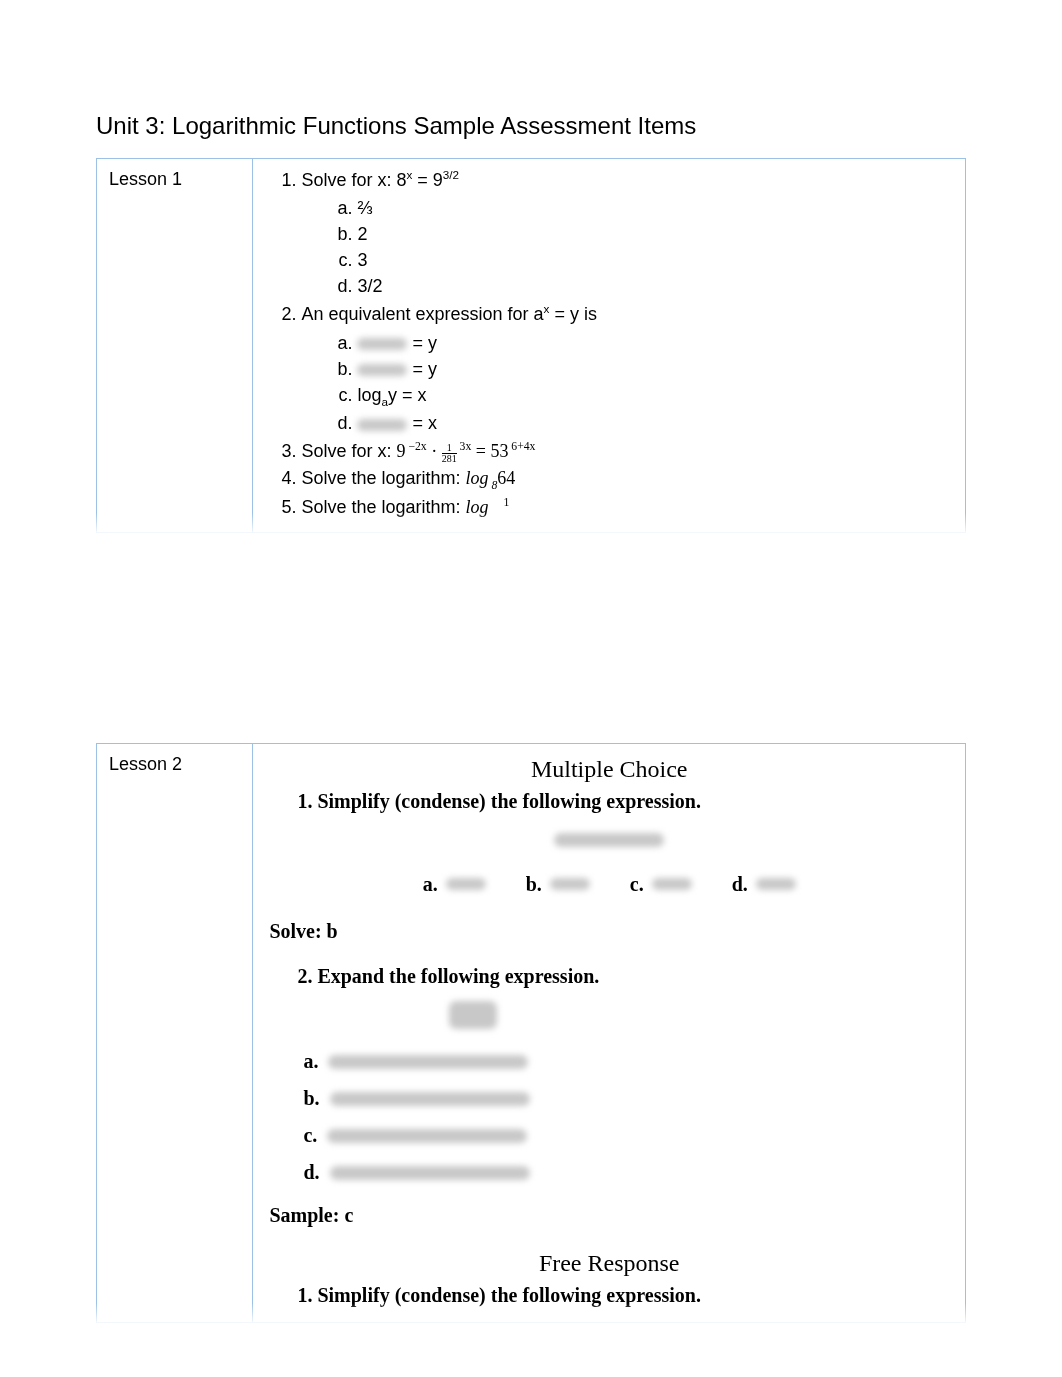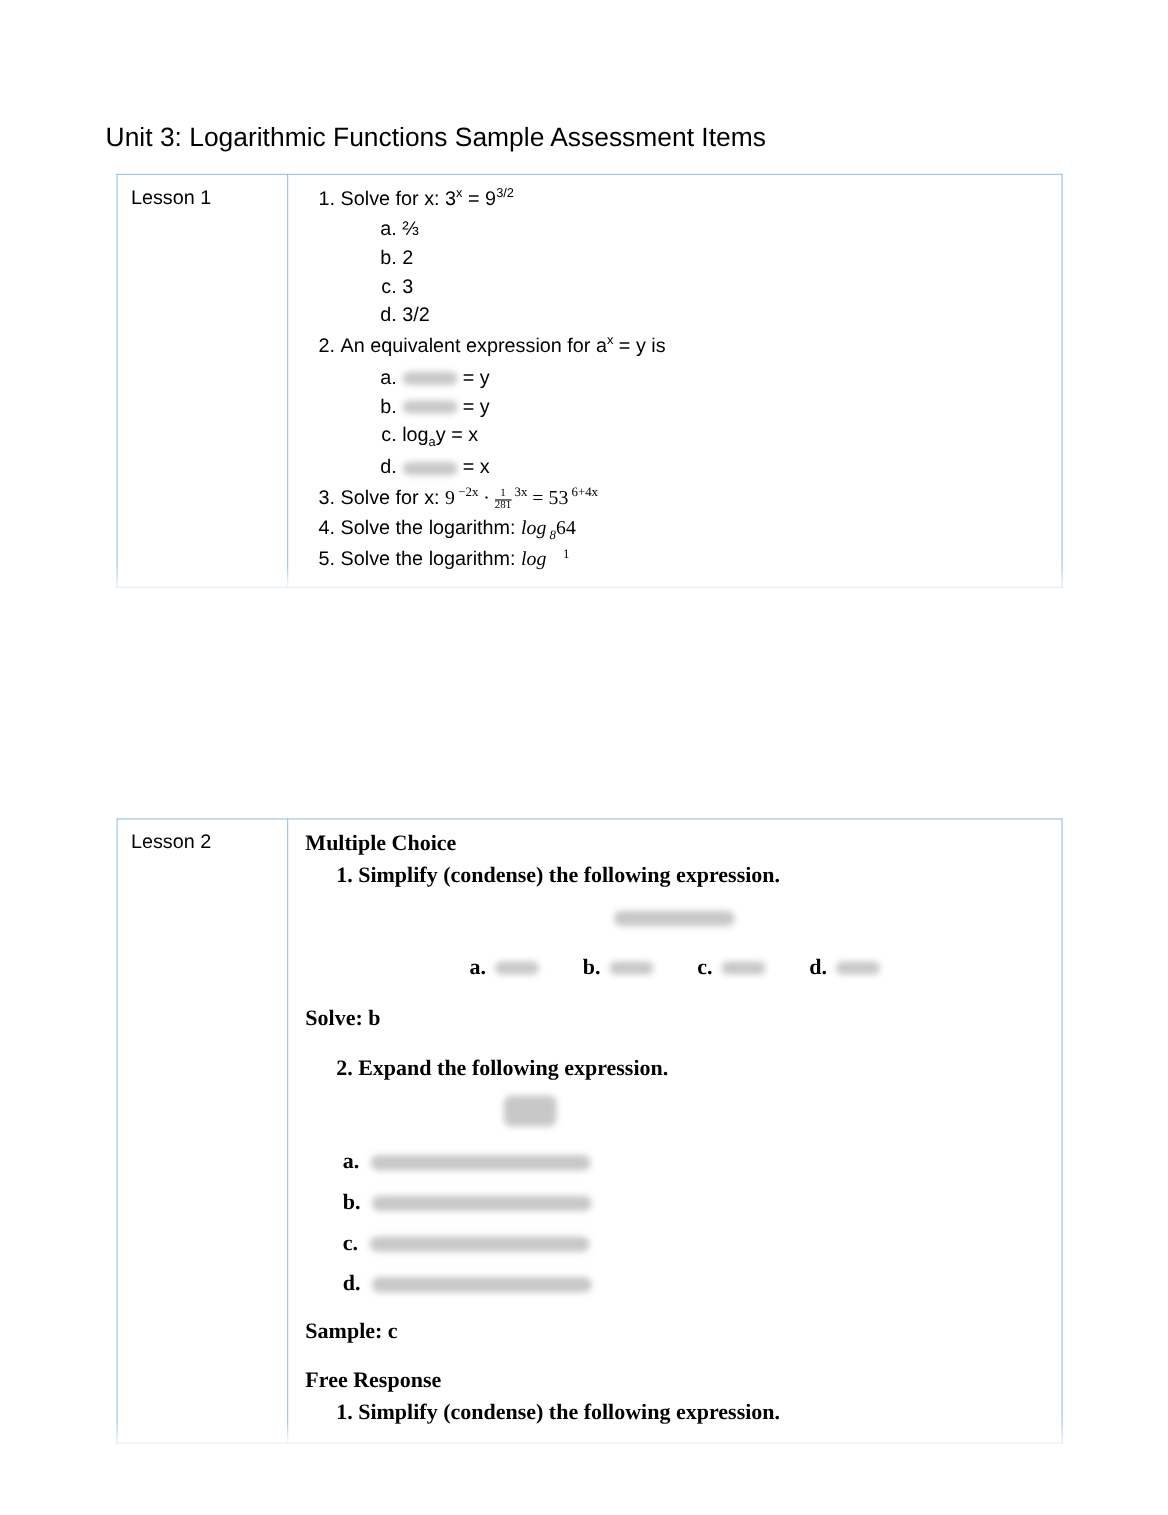--- a/index.html
+++ b/index.html
@@ -53,21 +53,21 @@
     display: inline-block;
     font-size: 10px;
     vertical-align: middle;
     text-align: center;
     line-height: 1;
   }
   .smallfrac .top { border-bottom: 1px solid #000; display: block; }
   .smallfrac .bot { display: block; }
   .italic { font-style: italic; }
   .serif { font-family: "Times New Roman", Times, serif; }
-  .mc-head { font-family: "Times New Roman", Times, serif; font-weight: bold; font-size: 20px; }
+  .mc-head { font-family: "Times New Roman", Times, serif; font-weight: normal; font-size: 24px; text-align: center; }
   .mc-body { font-family: "Times New Roman", Times, serif; font-size: 20px; }
   .bold { font-weight: bold; }
   .blur {
     display: inline-block;
     height: 14px;
     background: #c8c8c8;
     border-radius: 7px;
     filter: blur(3px);
     vertical-align: middle;
   }
@@ -85,21 +85,20 @@
   .answer { margin: 6px 0 16px 0; }
   .opt-list { margin: 10px 0 14px 0; }
   .opt-list .opt { display: flex; align-items: center; gap: 10px; margin: 8px 0 8px 34px; }
   .center-blur { text-align: center; margin: 10px 0 18px 0; }
   .cut {
     height: 26px;
     overflow: hidden;
   }
   .fade-wrap {
     position: relative;
-    margin-left: 10px;
   }
   .bottom-fade {
     position: absolute;
     left: 0; right: 0; bottom: 0;
     height: 20px;
     background: linear-gradient(to bottom, rgba(255,255,255,0), rgba(255,255,255,.9));
     pointer-events: none;
   }
 </style>
 </head>
@@ -110,21 +109,21 @@
 <div class="fade-wrap">
 <table class="lesson-table">
   <tbody>
         <tr>
     <td class="lesson-cell">
       <span>Lesson 1</span>
     </td>
     <td class="content-cell">
       <ol class="ol-num">
         <li>
-          <span>Solve for x: 3</span><sup>x</sup><span> = 9</span><sup>3/2</sup>
+          <span>Solve for x: 8</span><sup>x</sup><span> = 9</span><sup>3/2</sup>
           <ol class="ol-alpha">
             <li>⅔</li>
             <li>2</li>
             <li>3</li>
             <li>3/2</li>
           </ol>
         </li>
         <li>
           <span>An equivalent expression for a</span><sup>x</sup><span> = y is</span>
           <ol class="ol-alpha">

